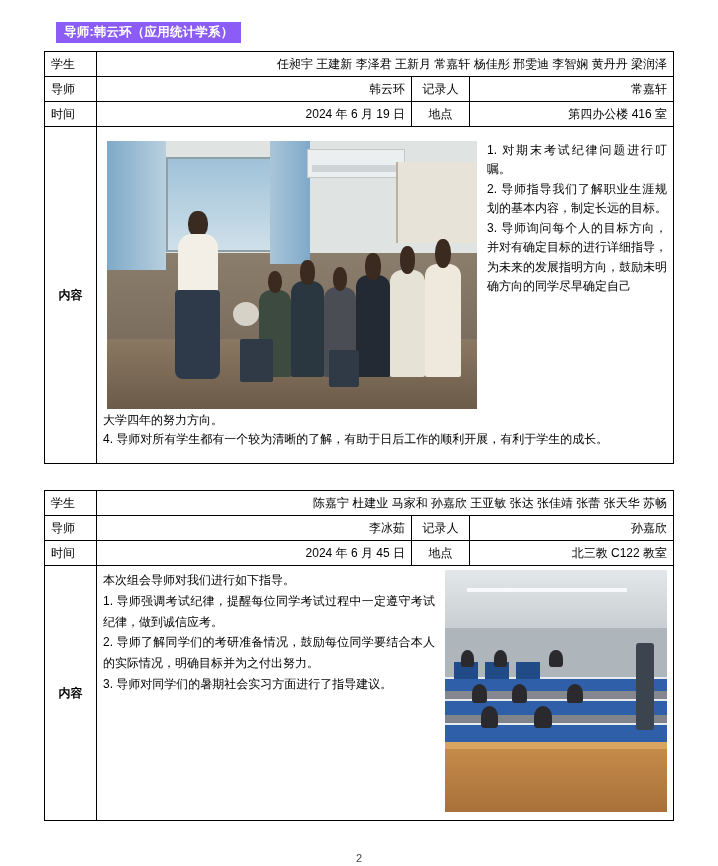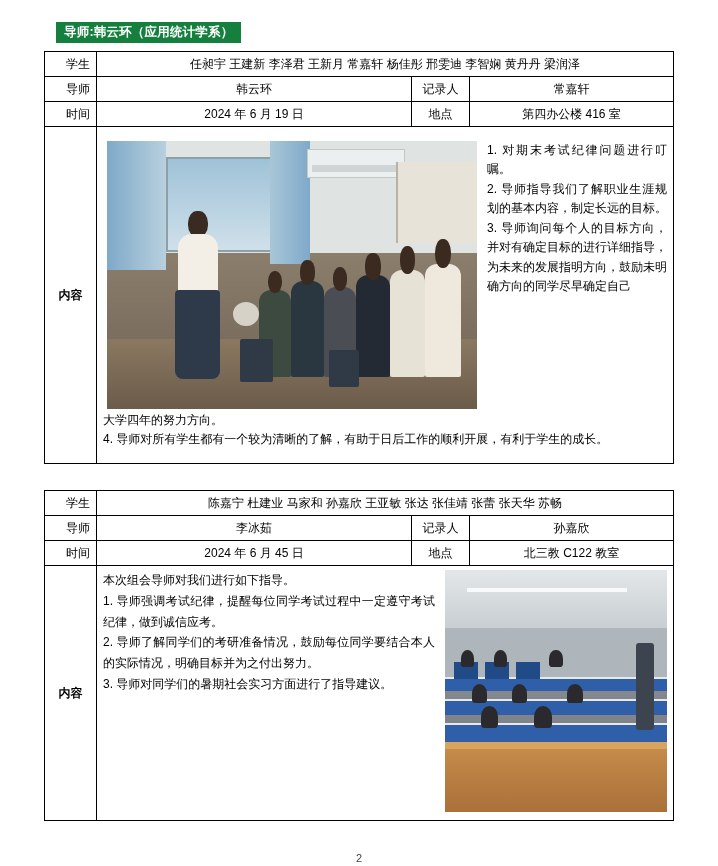--- a/index.html
+++ b/index.html
@@ -22,21 +22,21 @@
     padding: 22px 44px 0 44px;
   }
   .section {
     margin-bottom: 26px;
   }
   .section-title-wrap {
     margin: 0 0 8px 12px;
   }
   .section-title {
     display: inline-block;
-    background: #15803d;
+    background: #8b5cf6;
     color: #ffffff;
     font-size: 12.5px;
     font-weight: bold;
     padding: 3px 8px 4px 8px;
     line-height: 1.15;
     letter-spacing: 0.2px;
   }
   table.rec {
     border-collapse: collapse;
     width: 100%;
@@ -44,31 +44,31 @@
     font-size: 12px;
     color: #000;
   }
   table.rec td {
     border: 1px solid #000;
     padding: 3px 6px;
     vertical-align: middle;
     line-height: 1.5;
   }
   td.lbl {
-    text-align: right;
+    text-align: left;
     width: 52px;
     white-space: nowrap;
   }
   td.lbl2 {
     text-align: center;
     width: 58px;
     white-space: nowrap;
   }
   td.val {
-    text-align: center;
+    text-align: right;
   }
   td.content-label {
     text-align: center;
     width: 52px;
     vertical-align: middle;
     font-weight: bold;
   }
   td.content-cell {
     padding: 8px 10px 10px 10px;
     vertical-align: top;

